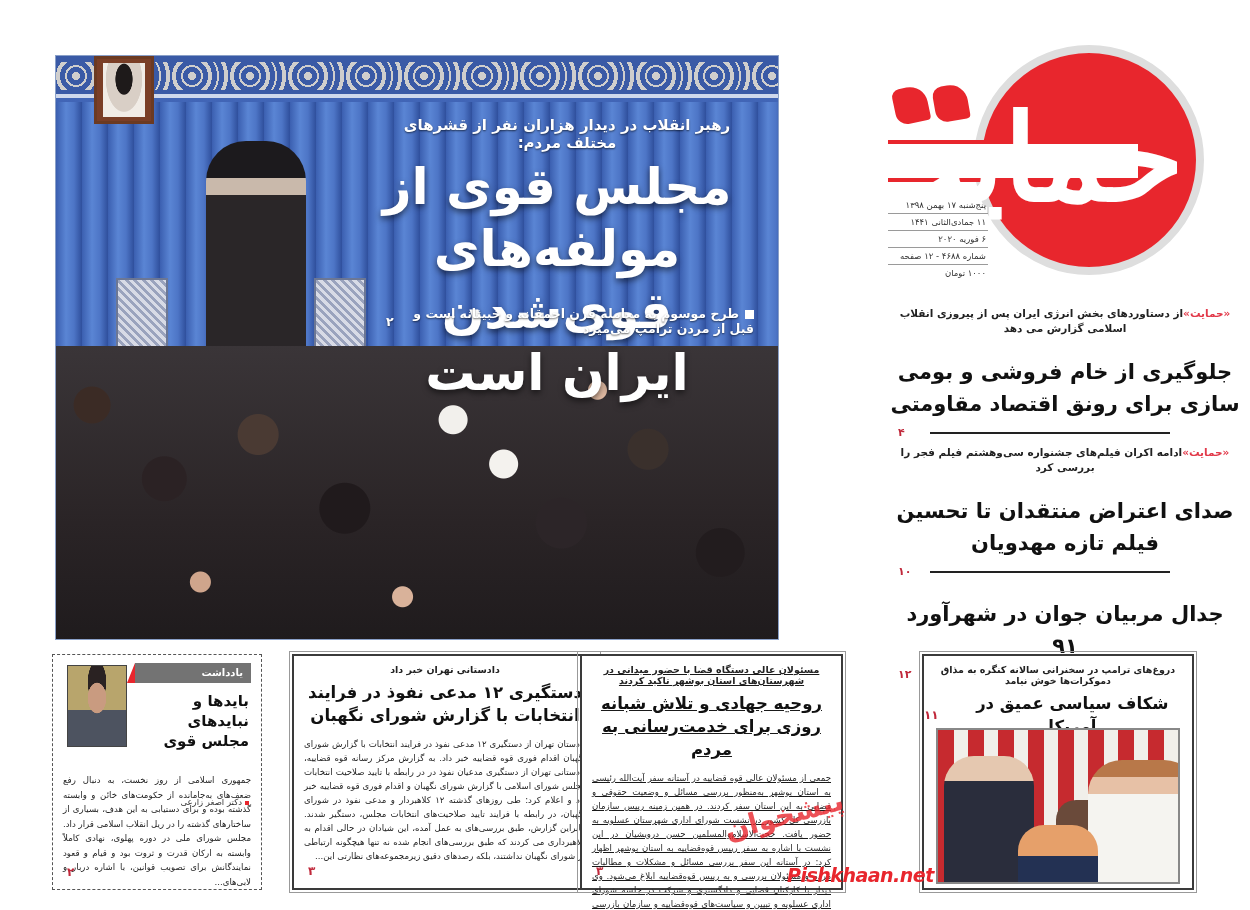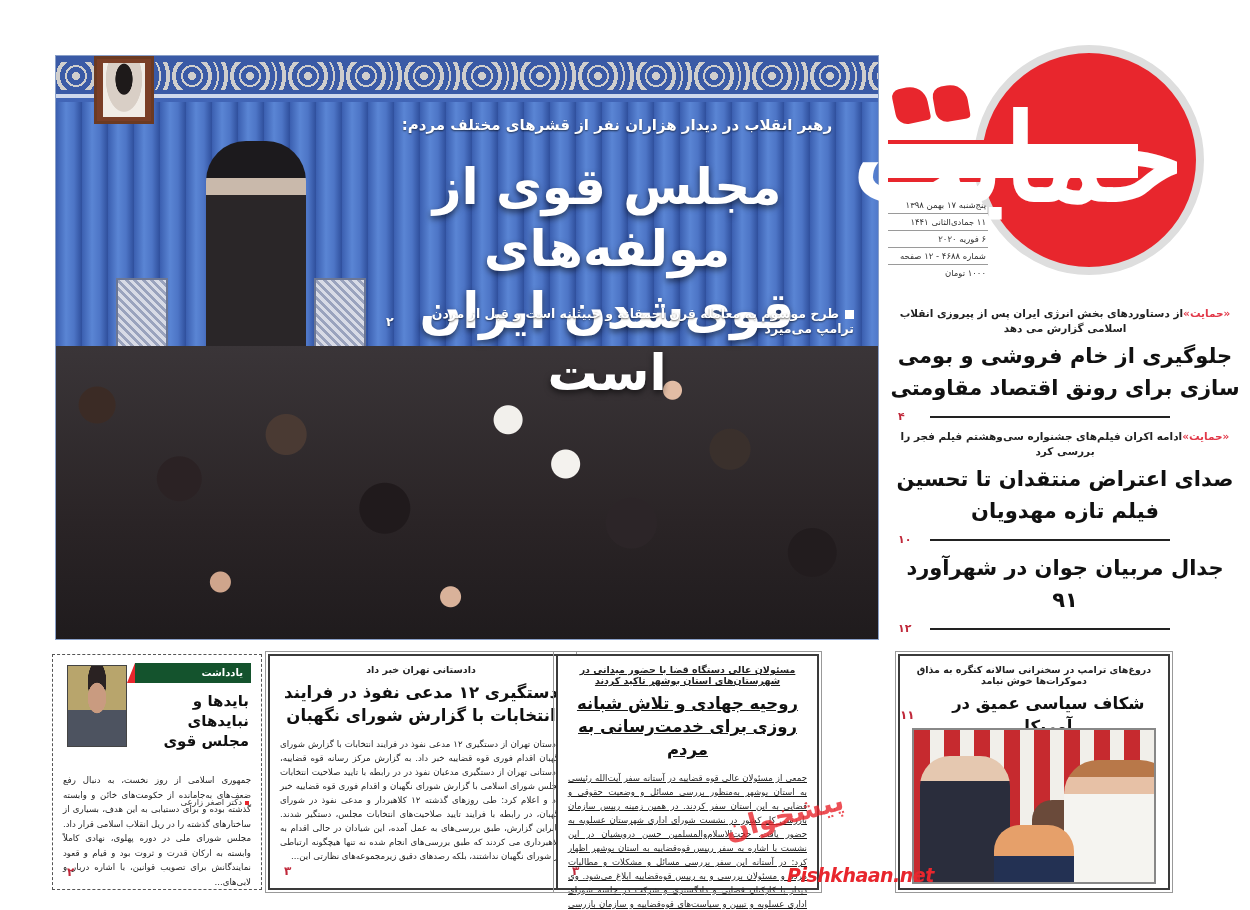--- a/index.html
+++ b/index.html
@@ -1,21 +1,21 @@
 <!DOCTYPE html>
 <html><head>
 <meta charset="utf-8">
 <style>
   * { box-sizing: border-box; margin: 0; padding: 0; }
   html, body { width: 1250px; height: 910px; background: #ffffff; overflow: hidden; }
   body { position: relative; font-family: "DejaVu Sans", sans-serif; color: #1a1a1a; }
 
   
   .hero {
-    position: absolute; left: 55px; top: 55px; width: 824px; height: 585px;
+    position: absolute; left: 55px; top: 55px; width: 724px; height: 585px;
     overflow: hidden; border: 1px solid #8aa0c8;
     background: linear-gradient(180deg, #3f62b3 0%, #4a72c4 40%, #5b81cf 60%, #3d4a6a 62%, #2b2a2e 100%);
   }
   .hero .frieze {
     position: absolute; left: 0; top: 0; width: 100%; height: 42px;
     background: #3a5aa6;
     border-bottom: 4px solid #cfd8ec;
   }
   .hero .frieze::before {
     content: ""; position: absolute; left: 0; right: 0; top: 6px; height: 28px;
@@ -97,43 +97,43 @@
     font-family: "DejaVu Serif", serif; direction: rtl;
   }
   .mast-info { position: absolute; left: 4px; top: 152px; width: 100px; direction: rtl; text-align: right; }
   .mast-info div { font-size: 8.5px; line-height: 16px; color: #333; border-bottom: 1px solid #9a9a9a; padding-right: 2px; }
   .mast-info div:last-child { border-bottom: none; }
 
   
   .rcol { position: absolute; left: 890px; top: 306px; width: 350px; direction: rtl; text-align: center; }
   .story-kicker { font-size: 10.5px; font-weight: bold; color: #222; line-height: 15px; }
   .story-kicker .brand { color: #e23a4a; }
-  .story-title { font-size: 21px; font-weight: bold; line-height: 32px; color: #111; margin-top: 4px; }
+  .story-title { font-size: 21px; font-weight: bold; line-height: 32px; color: #111; margin-top: 20px; }
   .story-foot { display: flex; align-items: center; direction: ltr; margin: 6px 0 6px; }
   .story-foot .pg { color: #c0283a; font-size: 11px; font-weight: bold; width: 30px; text-align: left; padding-left: 8px; }
   .story-foot .rule { flex: 0 0 240px; height: 2px; background: #222; margin-left: 10px; }
 
   
   .box { position: absolute; top: 654px; height: 236px; border: 1px solid #333; background: #fff; direction: rtl; }
-  .box.inner { border: 2px solid #3a3a3a; outline: 1px solid #999; outline-offset: 2px; }
+  .box.inner { border: 2px solid #3a3a3a; outline: 1px solid #999; outline-offset: 2px; margin-left: 24px; }
   .box .kick { font-size: 9.5px; font-weight: bold; text-align: center; padding-top: 8px; color: #222; }
   .box .ttl { font-size: 16.5px; font-weight: bold; text-align: center; line-height: 23px; margin-top: 6px; color: #111; }
   .box .body { font-size: 8.6px; line-height: 14px; text-align: justify; padding: 0 10px; margin-top: 10px; color: #222; }
   .box .pg { position: absolute; left: 14px; bottom: 10px; color: #c0283a; font-size: 12px; font-weight: bold; }
 
   .note-box { left: 52px; width: 210px; border: 1px dashed #555; }
   .note-photo {
     position: absolute; left: 14px; top: 10px; width: 60px; height: 82px; border: 1px solid #444;
     background:
       radial-gradient(ellipse at 50% 40%, #c99b80 0 22%, transparent 23%),
       radial-gradient(ellipse at 50% 20%, #2a2222 0 22%, transparent 23%),
       linear-gradient(180deg, #b8a56c 0 55%, #4d5360 55%);
   }
   .note-tag {
-    position: absolute; right: 10px; top: 8px; width: 116px; height: 20px; background: #14532d;
+    position: absolute; right: 10px; top: 8px; width: 116px; height: 20px; background: #737373;
     color: #fff; font-size: 10px; font-weight: bold; line-height: 20px; text-align: right; padding-right: 8px;
   }
   .note-tag::after { content: ""; position: absolute; left: -8px; top: 0; border-top: 20px solid transparent; border-right: 8px solid #e8262d; }
   .note-title { position: absolute; right: 12px; top: 36px; width: 110px; font-size: 15px; font-weight: bold; line-height: 20px; text-align: right; color: #111; }
   .note-author { position: absolute; right: 12px; top: 98px; font-size: 8.5px; color: #333; margin-top: 44px; }
   .note-author .dot { display: inline-block; width: 4px; height: 4px; background: #e8262d; margin-left: 3px; vertical-align: middle; }
   .note-body { position: absolute; right: 10px; left: 10px; top: 118px; font-size: 8.6px; line-height: 14.5px; text-align: justify; color: #222; }
 
   .box-arrests { left: 268px; width: 306px; }
   .box-judiciary { left: 556px; width: 263px; text-decoration: underline; }

